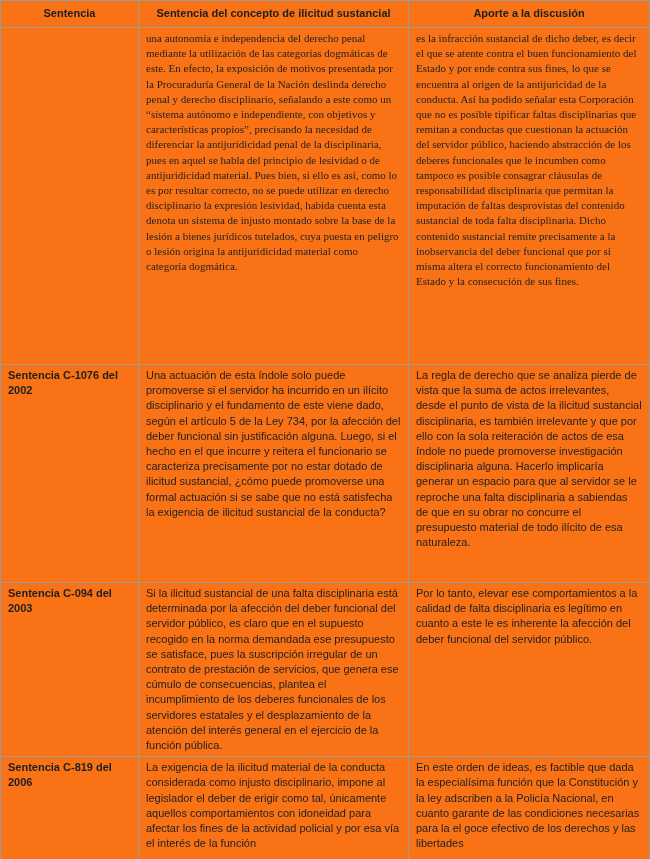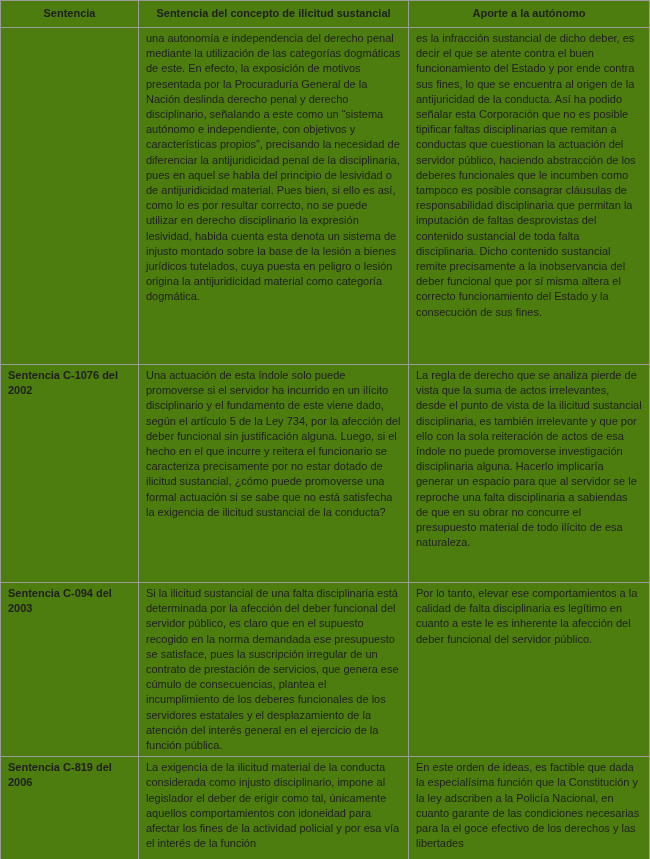--- a/index.html
+++ b/index.html
@@ -17,59 +17,59 @@
   }
   table.doc-table {
     border-collapse: collapse;
     table-layout: fixed;
     width: 649px;
     margin: 0;
   }
   .doc-table th,
   .doc-table td {
     border: 1px solid #9b9b9b;
-    background: #4d7c0f;
+    background: #f97316;
     color: #1f1f1f;
     font-size: 11px;
     line-height: 15.2px;
     vertical-align: top;
     padding: 3px 7px 3px 7px;
     overflow: hidden;
     word-wrap: break-word;
   }
   .doc-table th {
     font-weight: bold;
     text-align: center;
     vertical-align: middle;
     padding: 5px 4px;
     height: 16px;
   }
   .doc-table td.cell-sentencia {
     font-weight: bold;
   }
-  tr.row-0 { height: 337px; }
+  tr.row-0 { height: 337px; font-family: Liberation Serif, serif; }
   tr.row-1 { height: 218px; }
   tr.row-2 { height: 125px; }
   tr.row-3 { height: 150px; }
 </style>
 </head>
 <body>
 
 <div class="page">
   <table class="doc-table">
     <colgroup>
       <col style="width:138px">
       <col style="width:270px">
       <col style="width:241px">
     </colgroup>
     <thead>
       <tr class="header-row">
         <th>Sentencia</th>
         <th>Sentencia del concepto de ilicitud sustancial</th>
-        <th>Aporte a la autónomo</th>
+        <th>Aporte a la discusión</th>
       </tr>
     </thead>
     <tbody>
       <tr class="row-0">
         <td class="cell-sentencia"></td>
         <td class="cell-desarrollo">una autonomía e independencia del derecho penal mediante la utilización de las categorías dogmáticas de este. En efecto, la exposición de motivos presentada por la Procuraduría General de la Nación deslinda derecho penal y derecho disciplinario, señalando a este como un “sistema autónomo e independiente, con objetivos y características propios”, precisando la necesidad de diferenciar la antijuridicidad penal de la disciplinaria, pues en aquel se habla del principio de lesividad o de antijuridicidad material. Pues bien, si ello es así, como lo es por resultar correcto, no se puede utilizar en derecho disciplinario la expresión lesividad, habida cuenta esta denota un sistema de injusto montado sobre la base de la lesión a bienes jurídicos tutelados, cuya puesta en peligro o lesión origina la antijuridicidad material como categoría dogmática.</td>
         <td class="cell-aporte">es la infracción sustancial de dicho deber, es decir el que se atente contra el buen funcionamiento del Estado y por ende contra sus fines, lo que se encuentra al origen de la antijuricidad de la conducta. Así ha podido señalar esta Corporación que no es posible tipificar faltas disciplinarias que remitan a conductas que cuestionan la actuación del servidor público, haciendo abstracción de los deberes funcionales que le incumben como tampoco es posible consagrar cláusulas de responsabilidad disciplinaria que permitan la imputación de faltas desprovistas del contenido sustancial de toda falta disciplinaria. Dicho contenido sustancial remite precisamente a la inobservancia del deber funcional que por sí misma altera el correcto funcionamiento del Estado y la consecución de sus fines.</td>
       </tr>
       <tr class="row-1">
         <td class="cell-sentencia">Sentencia C-1076 del 2002</td>

